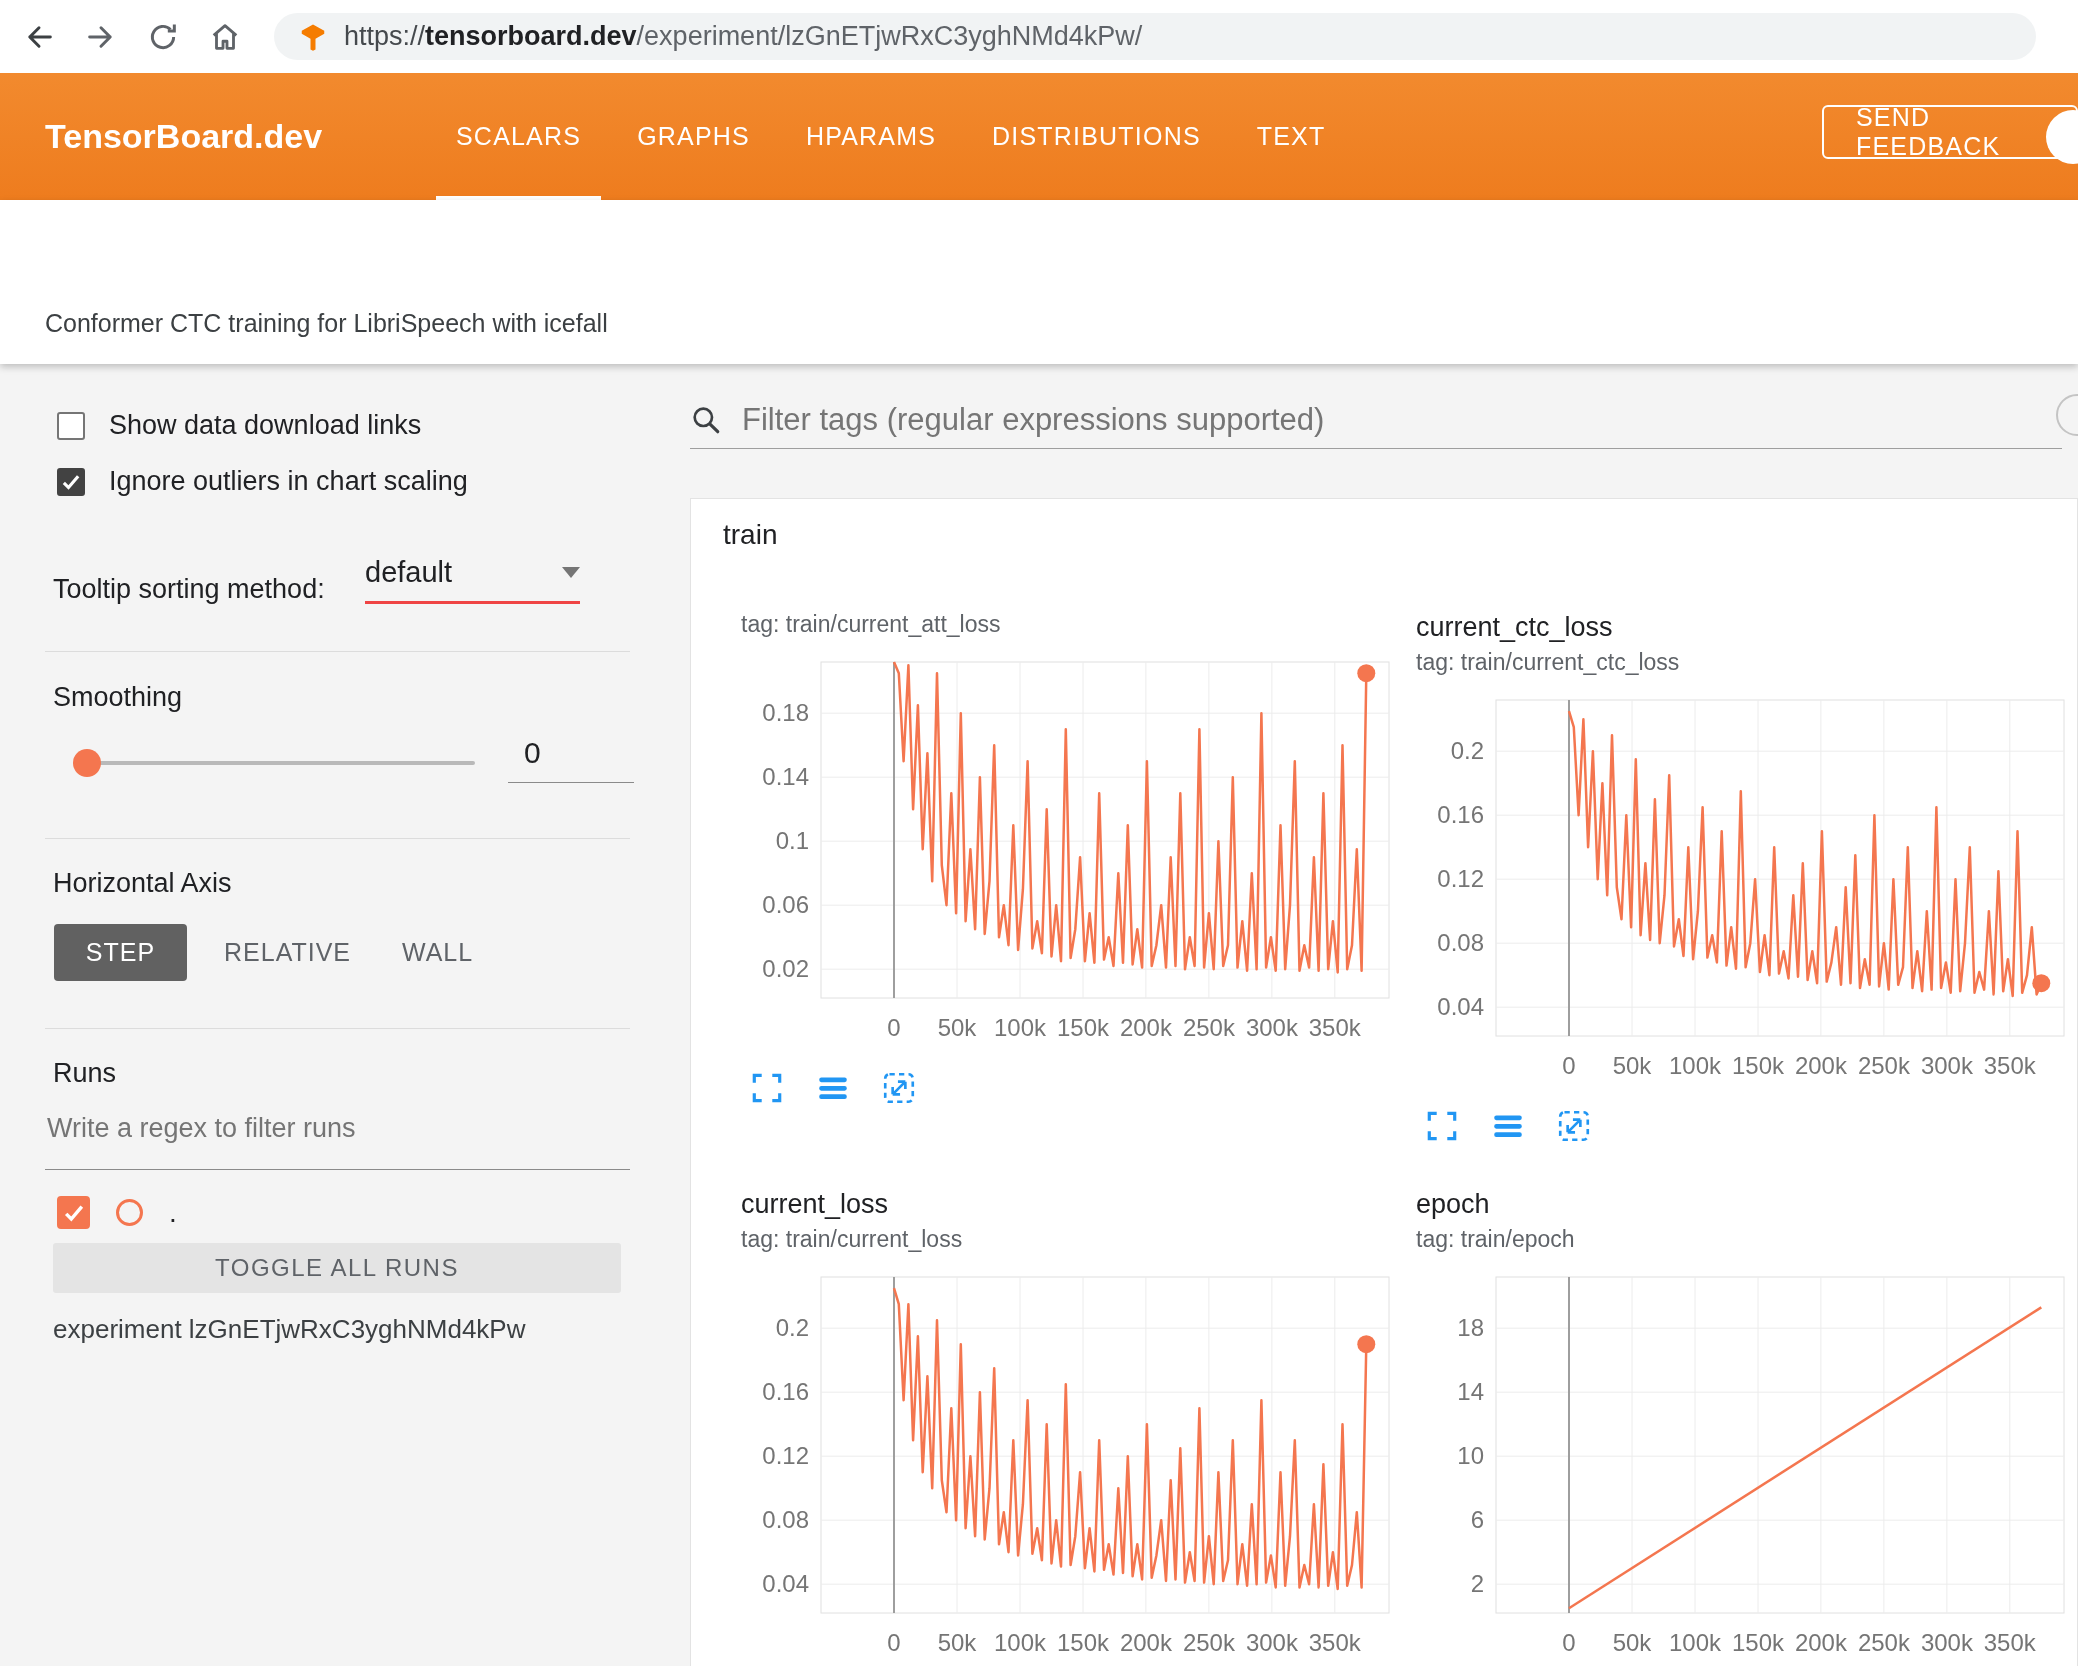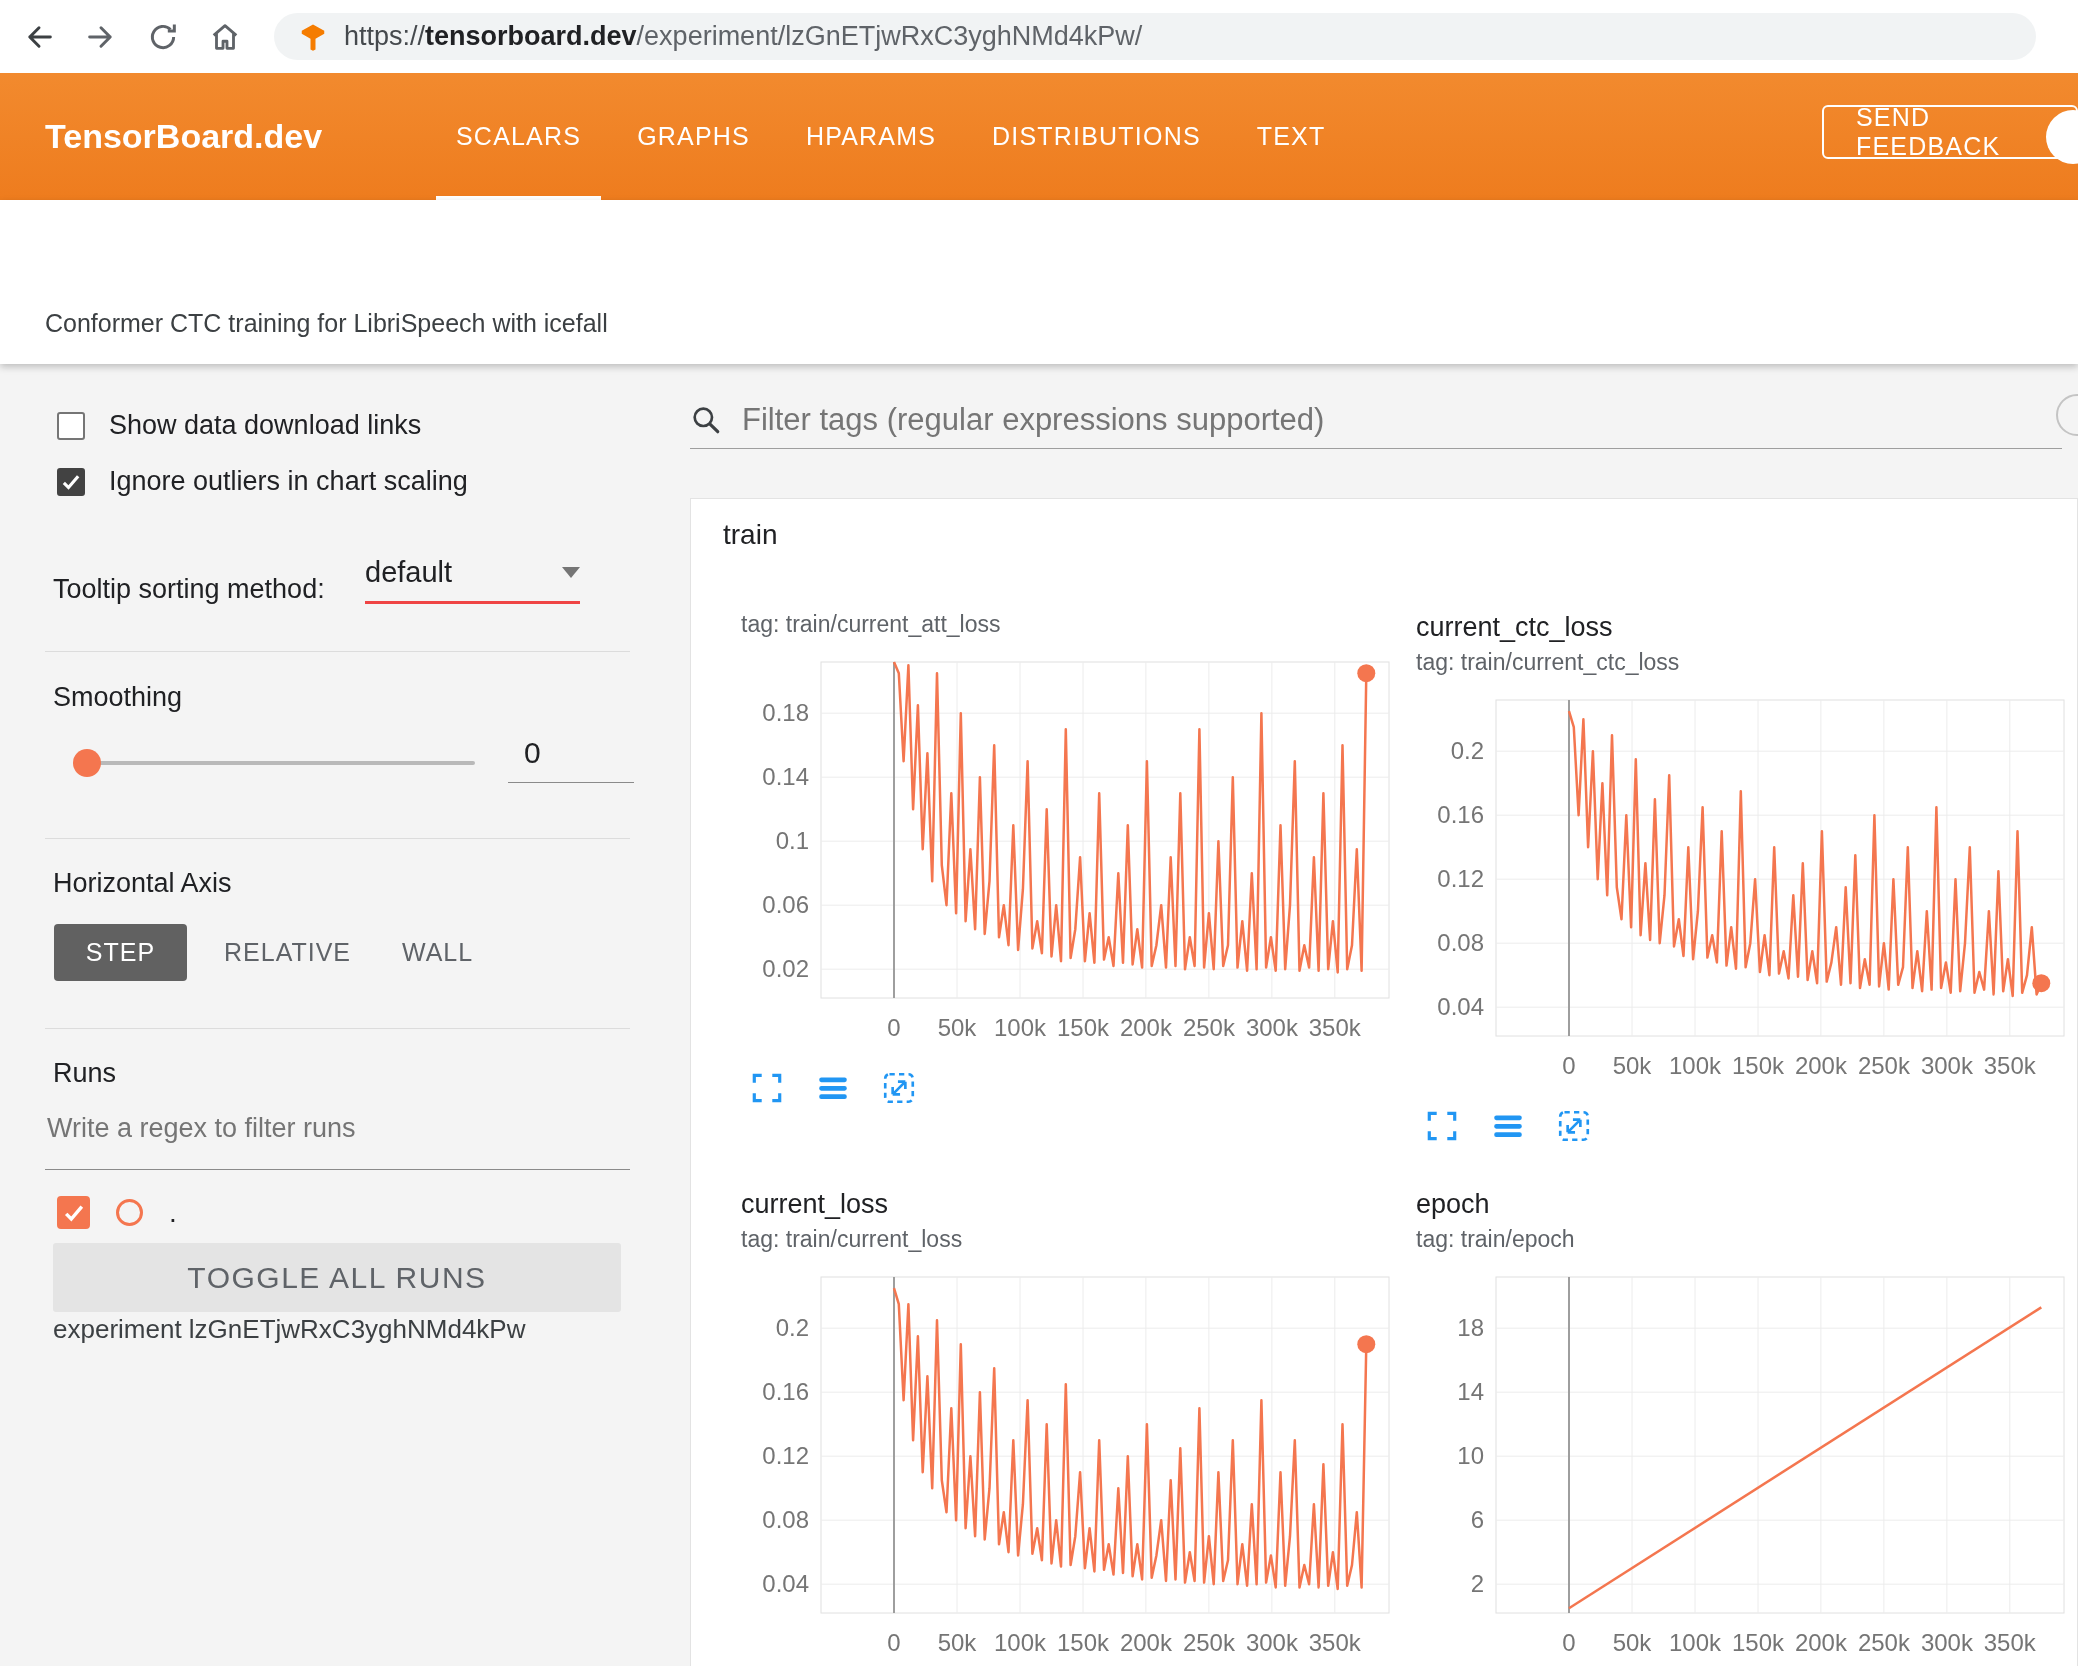--- a/index.html
+++ b/index.html
@@ -54,22 +54,22 @@
   .abtn-step{position:absolute;left:54px;top:560px;width:133px;height:57px;background:#616161;color:#fff;border-radius:4px;
              display:flex;align-items:center;justify-content:center;font-size:25px;letter-spacing:1px;cursor:pointer;}
   .abtn{position:absolute;top:560px;height:57px;display:flex;align-items:center;font-size:25px;color:#5f6368;letter-spacing:1px;cursor:pointer;}
   .regex-wrap{position:absolute;left:45px;top:748px;width:585px;border-bottom:1px solid #8a8a8a;padding-bottom:24px;}
   .regex-wrap input, .filter-row input{border:none;outline:none;background:transparent;width:100%;
         font-family:"Liberation Sans",sans-serif;}
   .regex-wrap input{font-size:27px;color:#202124;}
   .regex-wrap input::placeholder{color:#757575;}
   .run-swatch{width:27px;height:27px;border:3px solid #f4764f;border-radius:50%;box-sizing:border-box;flex:none;}
   .run-dot-label{font-size:28px;color:#202124;}
-  .toggle-runs{position:absolute;left:53px;top:879px;width:568px;height:69px;background:#e4e4e4;border-radius:3px;
-               display:flex;align-items:center;justify-content:center;font-size:30px;color:#5f6368;letter-spacing:1.5px;cursor:pointer;}
+  .toggle-runs{position:absolute;left:53px;top:879px;width:568px;height:50px;background:#e4e4e4;border-radius:3px;
+               display:flex;align-items:center;justify-content:center;font-size:24px;color:#5f6368;letter-spacing:1.5px;cursor:pointer;}
   .exp-label{position:absolute;left:53px;top:950px;font-size:26px;color:#3c4043;}
 
   
   #main{position:absolute;left:655px;top:0;right:0;bottom:0;}
   .filter-row{position:absolute;left:35px;right:16px;top:28px;height:56px;border-bottom:1px solid #9e9e9e;
               display:flex;align-items:center;gap:18px;}
   .filter-row input{flex:1;font-size:31px;color:#202124;}
   .filter-row input::placeholder{color:#757575;}
   .filter-end{position:absolute;right:-20px;top:30px;width:42px;height:42px;border-radius:50%;border:2px solid #c4c4c4;box-sizing:border-box;}
   #card{position:absolute;left:35px;right:0;top:134px;bottom:-40px;background:#fff;border:1px solid #e3e3e3;box-sizing:border-box;}

